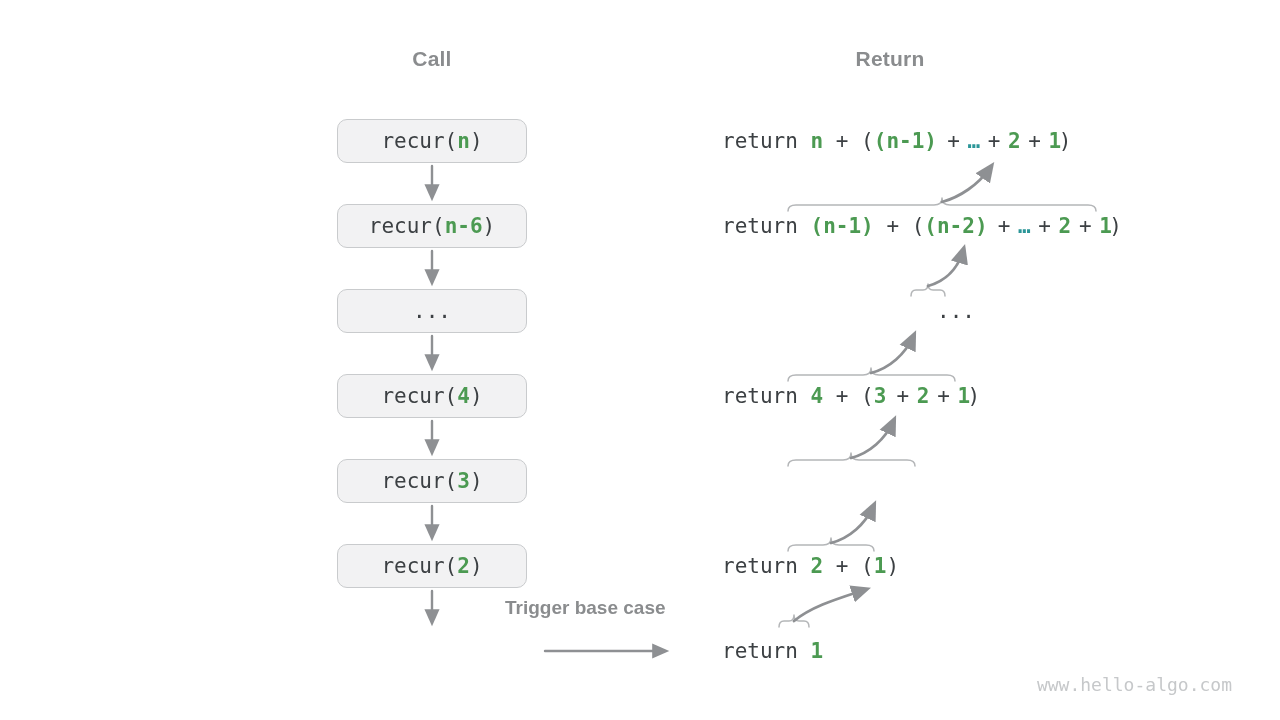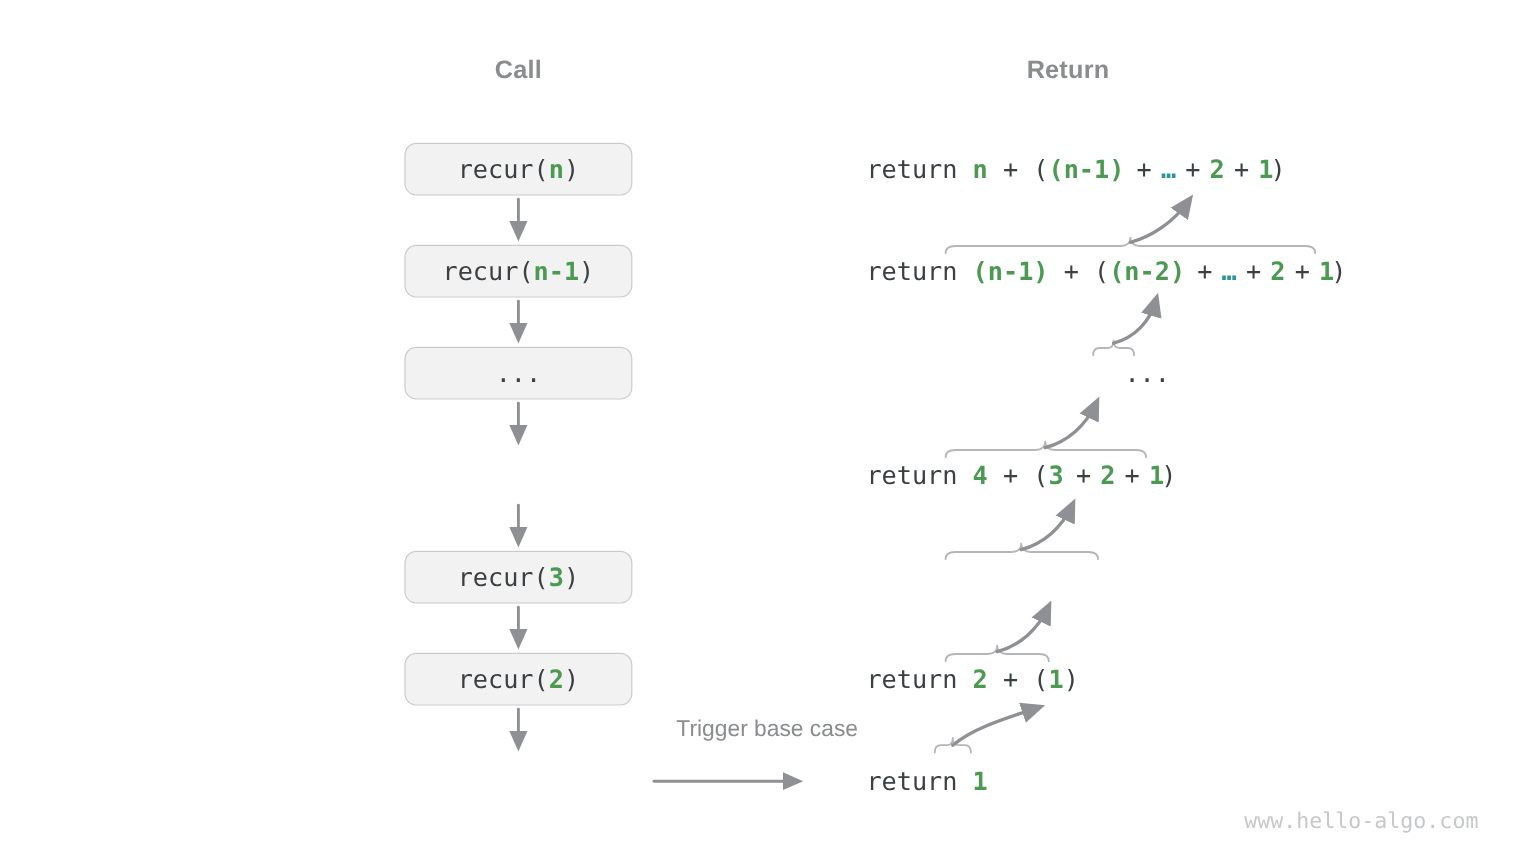--- a/index.html
+++ b/index.html
@@ -28,22 +28,22 @@
   }
   .ret-line{position:absolute;left:694px;line-height:30px;margin-left:28px;}
   .ret-ellipsis{left:906px;width:44px;text-align:center;}
 
   .sg-dark{color:var(--code);}
   .sg-green{color:var(--green);font-weight:bold;}
   .sg-teal{color:var(--teal);font-weight:bold;}
   .tight{letter-spacing:-2.5px;}
 
   .trigger-label{
-    position:absolute;left:505px;top:597px;width:210px;text-align:right;
-    font-size:19px;font-weight:normal;color:var(--label);
+    position:absolute;left:505px;top:597px;width:210px;text-align:left;
+    font-size:19px;font-weight:bold;color:var(--label);
   }
   .watermark{
     position:absolute;right:48px;top:674px;
     font-family:"DejaVu Sans Mono","Liberation Mono",monospace;
     font-size:18px;color:var(--watermark);
   }
 
   .conn{stroke:var(--arrow);stroke-width:2.4;fill:none;stroke-linecap:round;}
   .curve{stroke:var(--arrow);stroke-width:2.8;fill:none;stroke-linecap:round;}
   .brace{stroke:var(--brace);stroke-width:1.5;fill:none;stroke-linecap:round;stroke-linejoin:round;}
@@ -91,24 +91,27 @@
     </g>
   </svg>
 
   <div class="col-title call-title">Call</div>
   <div class="col-title return-title">Return</div>
 
   <div class="call-box" style="top:119px">
       <span class="code"><span class="sg-dark">recur(</span><span class="sg-green">n</span><span class="sg-dark">)</span></span>
     </div>
   <div class="call-box" style="top:204px">
-      <span class="code"><span class="sg-dark">recur(</span><span class="sg-green">n-1</span><span class="sg-dark">)</span></span>
+      <span class="code"><span class="sg-dark">recur(</span><span class="sg-green">n-6</span><span class="sg-dark">)</span></span>
     </div>
   <div class="call-box" style="top:289px">
       <span class="code"><span class="sg-dark">...</span></span>
+    </div>
+  <div class="call-box" style="top:374px">
+      <span class="code"><span class="sg-dark">recur(</span><span class="sg-green">4</span><span class="sg-dark">)</span></span>
     </div>
   <div class="call-box" style="top:459px">
       <span class="code"><span class="sg-dark">recur(</span><span class="sg-green">3</span><span class="sg-dark">)</span></span>
     </div>
   <div class="call-box" style="top:544px">
       <span class="code"><span class="sg-dark">recur(</span><span class="sg-green">2</span><span class="sg-dark">)</span></span>
     </div>
 
   <div class="ret-line" style="top:126px"><span class="sg-dark">return </span><span class="sg-green">n</span><span class="sg-dark"> + </span><span class="sg-dark">(</span><span class="sg-green">(n-1)</span><span class="sg-dark tight"> + </span><span class="sg-teal tight">…</span><span class="sg-dark tight"> + </span><span class="sg-green tight">2</span><span class="sg-dark tight"> + </span><span class="sg-green tight">1</span><span class="sg-dark">)</span></div>
   <div class="ret-line" style="top:211px"><span class="sg-dark">return </span><span class="sg-green">(n-1)</span><span class="sg-dark"> + </span><span class="sg-dark">(</span><span class="sg-green">(n-2)</span><span class="sg-dark tight"> + </span><span class="sg-teal tight">…</span><span class="sg-dark tight"> + </span><span class="sg-green tight">2</span><span class="sg-dark tight"> + </span><span class="sg-green tight">1</span><span class="sg-dark">)</span></div>

